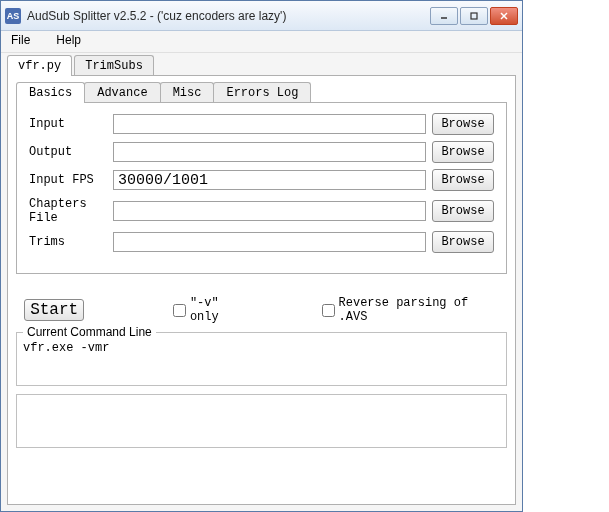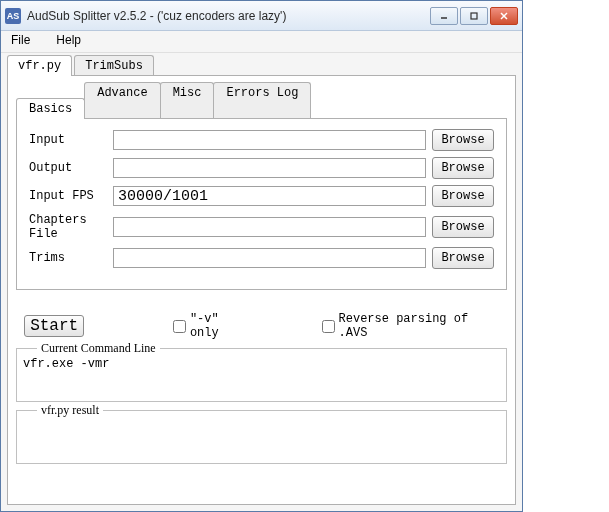--- a/index.html
+++ b/index.html
@@ -14,35 +14,35 @@
 .win-btn svg { width: 10px; height: 10px; }
 .menubar { height: 22px; background: #f5f5f5; display: flex; align-items: flex-start; padding: 0 4px; gap: 14px; border-bottom: 1px solid #e0e0e0; }
 .menu-item { padding: 2px 6px; cursor: pointer; }
 .content { flex: 1; padding: 0 6px 6px 6px; background: #f5f5f5; overflow: hidden; display: flex; flex-direction: column; }
 .tabs-outer { display: flex; margin-top: 2px; }
 .tab { padding: 3px 10px; border: 1px solid #b0b0b0; border-bottom: none; background: #eee; margin-right: 2px; cursor: pointer; border-radius: 3px 3px 0 0; font-family: "Courier New", monospace; }
 .tab.active { background: #fff; position: relative; z-index: 2; }
 .tab-panel { border: 1px solid #b0b0b0; background: #fff; padding: 6px 8px 8px 8px; flex: 1; margin-top: -1px; display: flex; flex-direction: column; }
 .tabs-inner { display: flex; }
 .tab-inner { padding: 3px 12px; border: 1px solid #b0b0b0; border-bottom: none; background: #eee; cursor: pointer; border-radius: 3px 3px 0 0; font-family: "Courier New", monospace; }
-.tab-inner.active { background: #fff; position: relative; z-index: 2; margin-top: 16px; }
+.tab-inner.active { background: #fff; position: relative; z-index: 2; }
 .tab-inner + .tab-inner { margin-left: -1px; }
 .inner-panel { border: 1px solid #b0b0b0; background: #fff; padding: 10px 12px 14px 12px; margin-top: -1px; }
 .field-row { display: flex; align-items: center; margin-bottom: 6px; gap: 6px; }
 .field-label { width: 78px; font-family: "Courier New", monospace; }
 .field-input { flex: 1; height: 20px; border: 1px solid #a0a0a0; padding: 0 4px; font-family: "Courier New", monospace; font-size: 15px; }
 .field-input.short { flex: 0 0 100px; }
 .browse-btn { width: 62px; height: 22px; border: 1px solid #8a8a8a; background: linear-gradient(#fdfdfd, #e4e4e4); cursor: pointer; font-family: "Courier New", monospace; font-size: 12px; border-radius: 3px; }
 .suffix { font-family: "Courier New", monospace; margin-left: 4px; }
 .ctrl-row { display: flex; align-items: center; gap: 20px; margin-top: 22px; padding: 0 8px; }
 .start-btn { width: 62px; height: 22px; border: 1px solid #8a8a8a; background: linear-gradient(#fdfdfd, #e4e4e4); cursor: pointer; font-family: "Courier New", monospace; font-size: 16px; border-radius: 3px; }
 .chk-group { display: flex; align-items: center; gap: 4px; font-family: "Courier New", monospace; }
 .chk-group input { width: 13px; height: 13px; }
 .groupbox { border: 1px solid #c0c0c0; margin-top: 8px; padding: 4px; position: relative; }
-.groupbox-title { position: absolute; top: -8px; left: 20px; background: #fff; padding: 0 4px; font-family: Liberation Serif, serif; font-size: 12px; }
+.groupbox-title { position: absolute; top: -8px; left: 6px; background: #fff; padding: 0 4px; font-family: Liberation Sans, sans-serif; font-size: 12px; }
 .cmd-text { font-family: "Courier New", monospace; padding: 4px 2px; min-height: 44px; }
 .result-box { min-height: 44px; }
 </style>
 </head>
 <body>
 
 <div class="window">
   <div class="titlebar">
     <div class="titlebar-icon">AS</div>
     <div class="titlebar-text">AudSub Splitter v2.5.2 - ('cuz encoders are lazy')</div>
@@ -124,18 +124,17 @@
           <span>Reverse parsing of .AVS</span>
         </label>
       </div>
 
       <div class="groupbox">
         <div class="groupbox-title">Current Command Line</div>
         <div class="cmd-text">vfr.exe -vmr</div>
       </div>
 
       <div class="groupbox">
-        <div class="groupbox-title">vfr.py result</div>
         <div class="cmd-text result-box"></div>
       </div>
     </div>
   </div>
 </div>
 
 </body></html>

